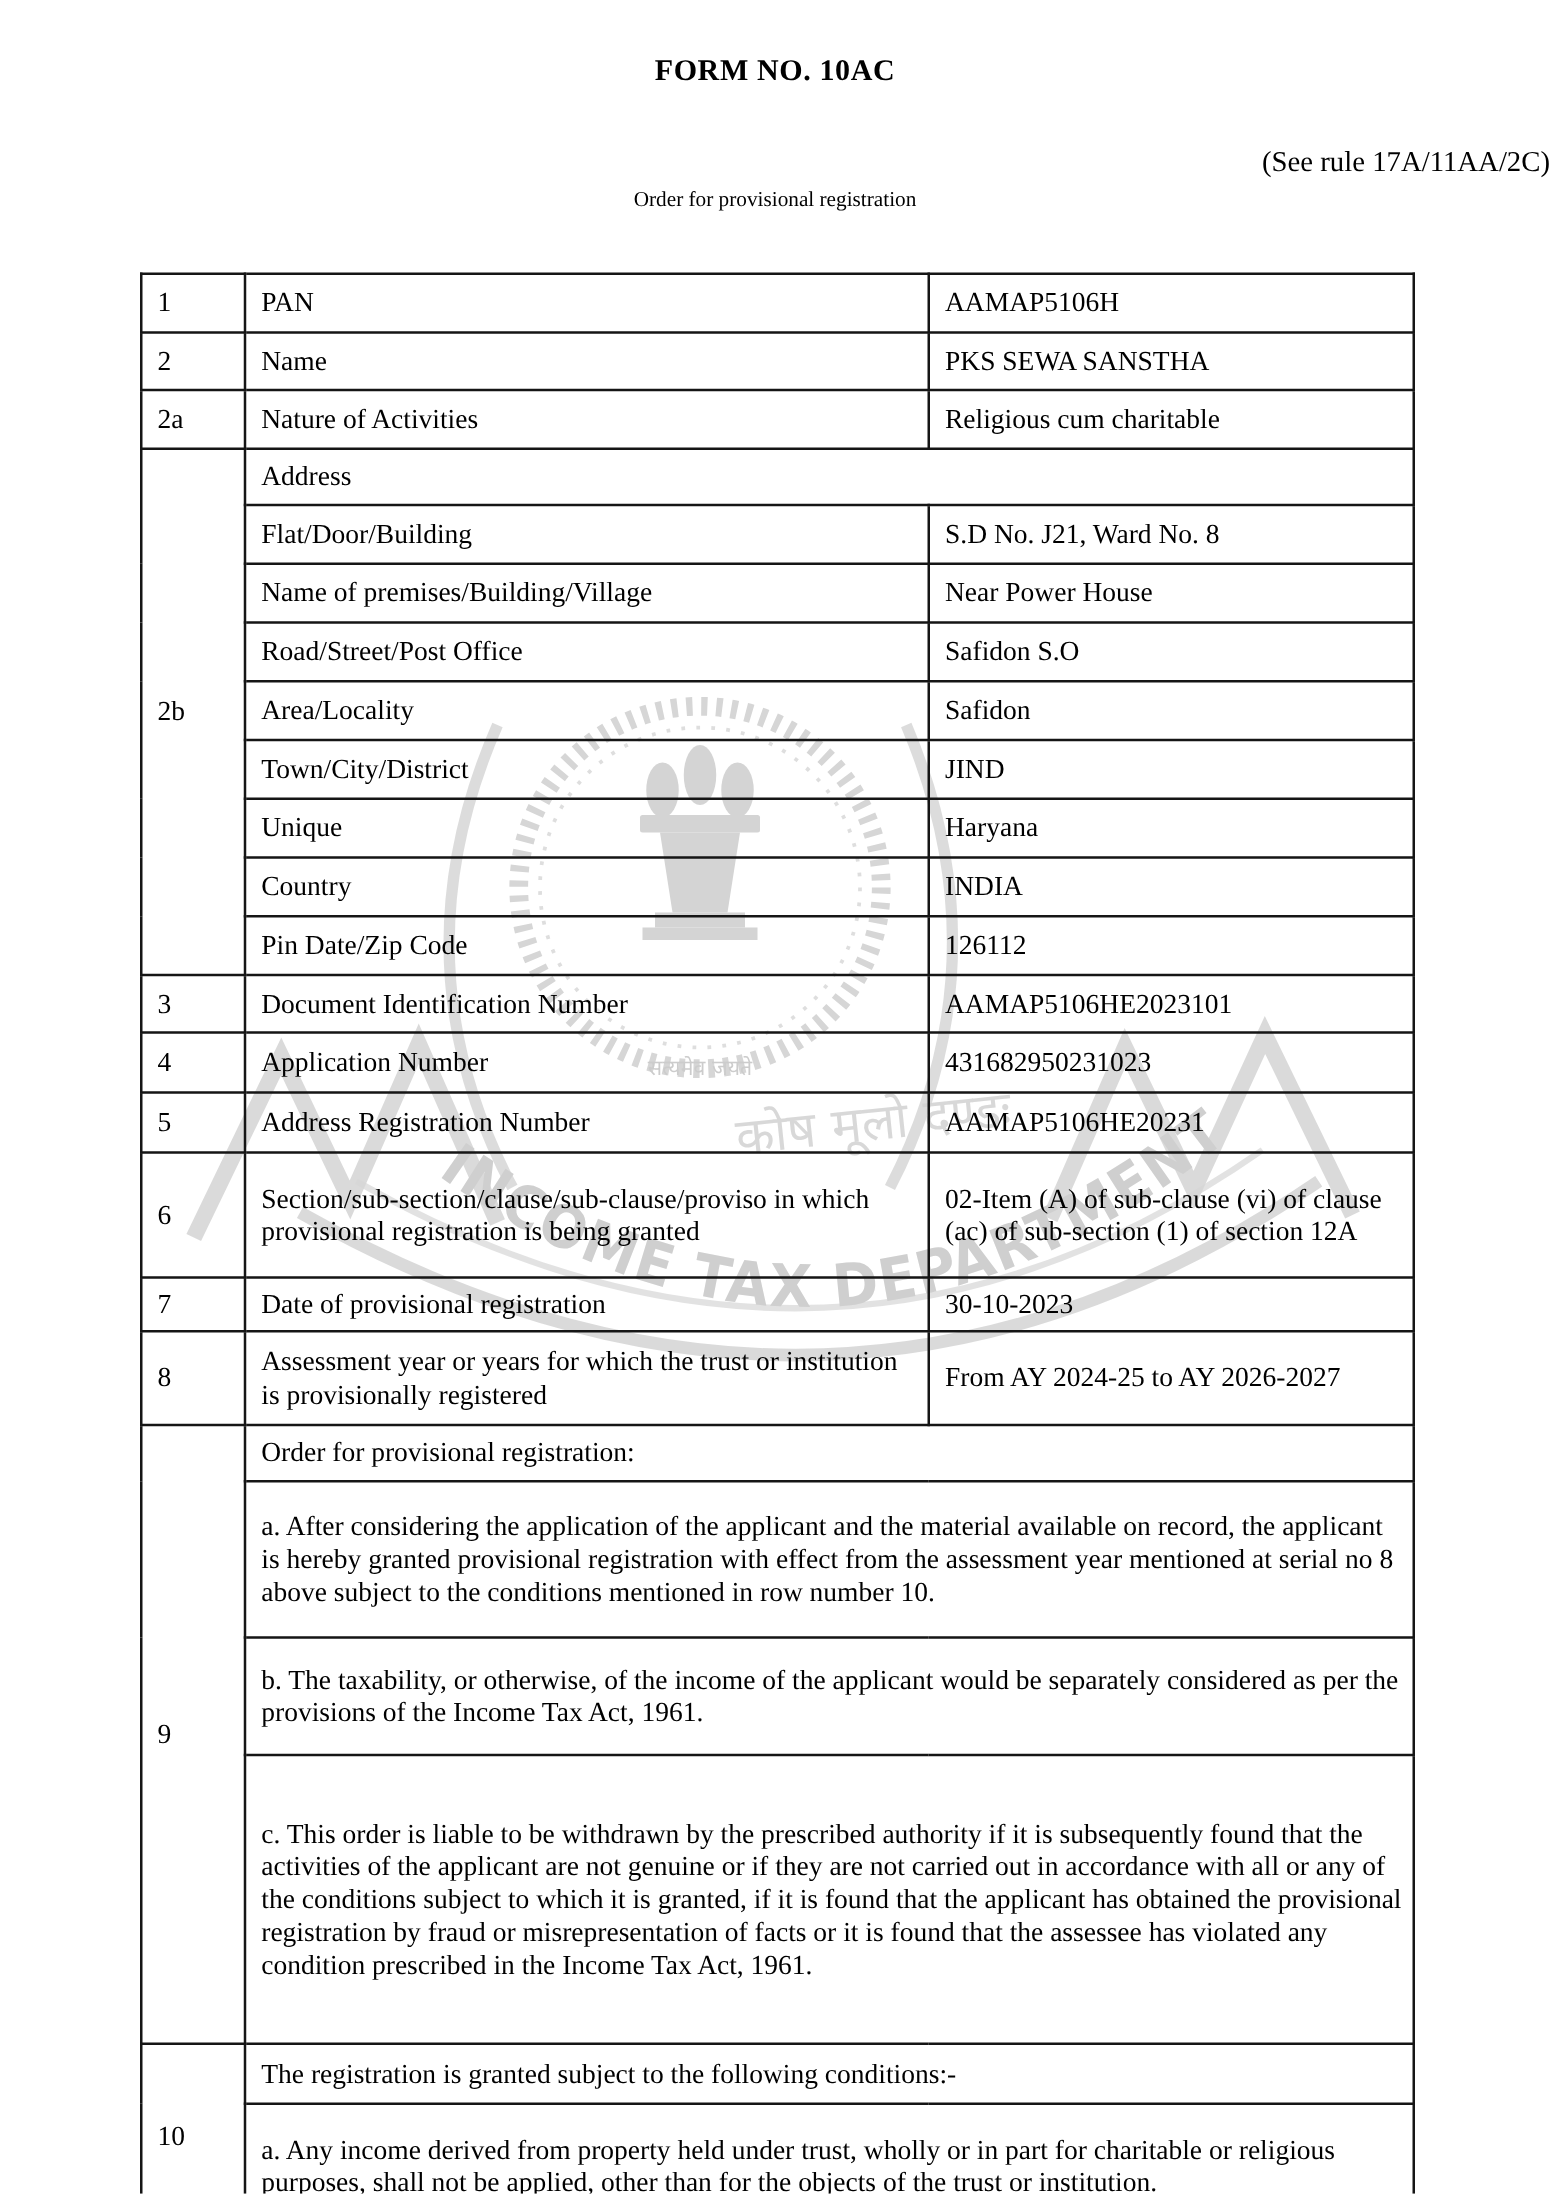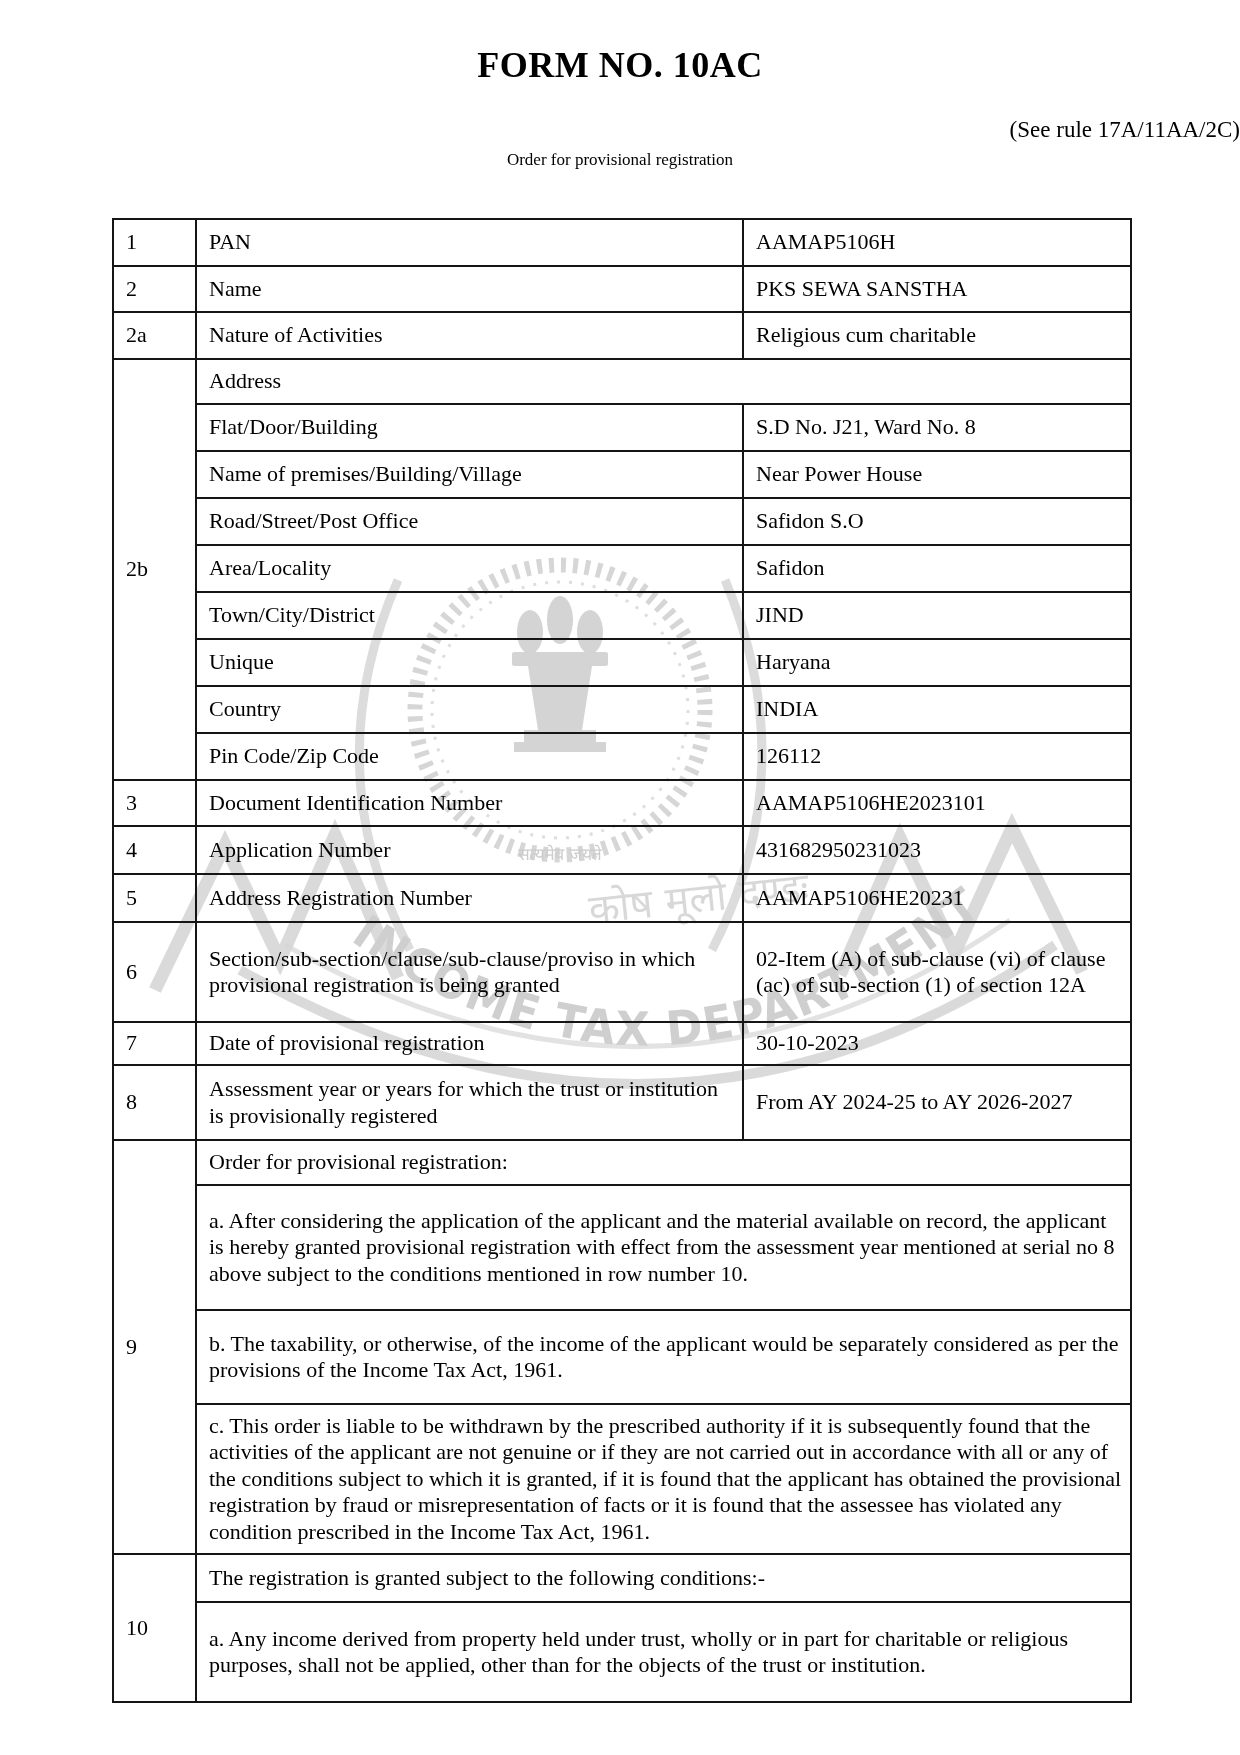--- a/index.html
+++ b/index.html
@@ -6,21 +6,21 @@
   .page{
     position:relative;
     width:1240px;height:1755px;
     background:#ffffff;
     font-family:"Liberation Serif", serif;
     color:#000;
     overflow:hidden;
   }
   .hdr-title{
     position:absolute;top:44px;left:0;width:100%;
-    text-align:center;font-size:36px;font-weight:bold;letter-spacing:.5px;
+    text-align:center;font-size:24px;font-weight:bold;letter-spacing:.5px;
   }
   .hdr-rule{
     position:absolute;top:117px;left:0;width:100%;
     text-align:right;font-size:23px;
   }
   .hdr-order{
     position:absolute;top:150px;left:0;width:100%;
     text-align:center;font-size:17px;
   }
   .wm{position:absolute;left:100px;top:520px;pointer-events:none;}
@@ -36,21 +36,21 @@
     vertical-align:middle;
     padding:2px 4px 2px 12px;
     overflow:hidden;
   }
   td.sn{padding-left:10px;}
   td.sn-top{vertical-align:top;padding-top:9px;padding-left:10px;margin-top:12px;}
   td.para{padding:9px 12px;line-height:27px;vertical-align:middle;}
   tr.h43{height:43px}  tr.h45{height:45px}  tr.h46{height:46px}
   tr.h47{height:47px}  tr.h48{height:48px}  tr.h73{height:94px}
   tr.h75{height:75px}  tr.h100{height:100px} tr.h125{height:125px}
-  tr.h179{height:150px}
+  tr.h179{height:231px}
 </style>
 </head>
 <body>
 
 <div class="page">
 
   <svg class="wm" width="1040" height="700" viewBox="0 0 1040 700">
     <g stroke="#d6d6d6" fill="none">
 
       <circle cx="460" cy="190" r="145" stroke-width="15" stroke-dasharray="5 7"></circle>
@@ -138,21 +138,21 @@
       </tr>
       <tr class="h47">
         <td>Unique</td>
         <td>Haryana</td>
       </tr>
       <tr class="h47">
         <td>Country</td>
         <td>INDIA</td>
       </tr>
       <tr class="h47">
-        <td>Pin Code/Zip Code</td>
+        <td>Pin Date/Zip Code</td>
         <td>126112</td>
       </tr>
 
       <tr class="h46">
         <td class="sn">3</td>
         <td>Document Identification Number</td>
         <td>AAMAP5106HE2023101</td>
       </tr>
       <tr class="h48">
         <td class="sn">4</td>

